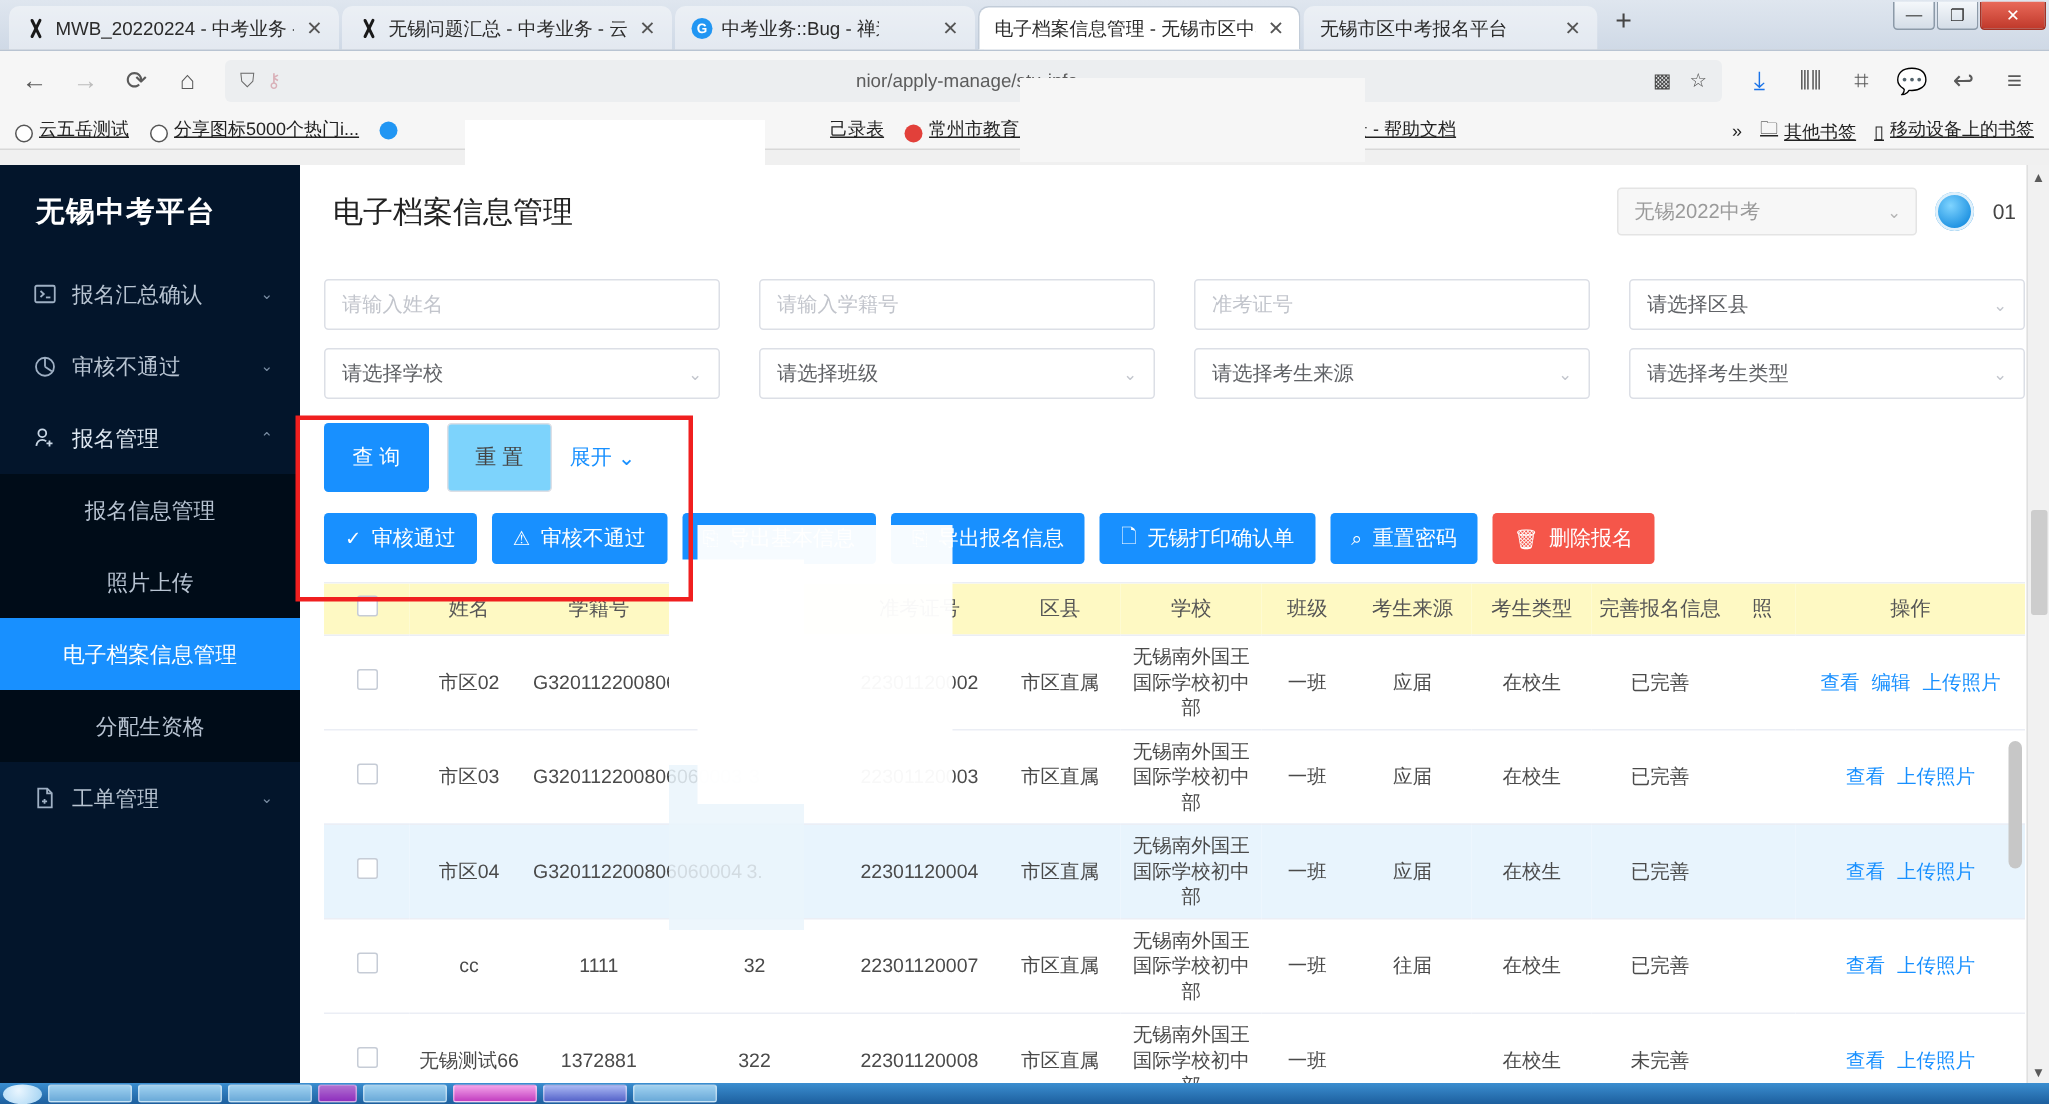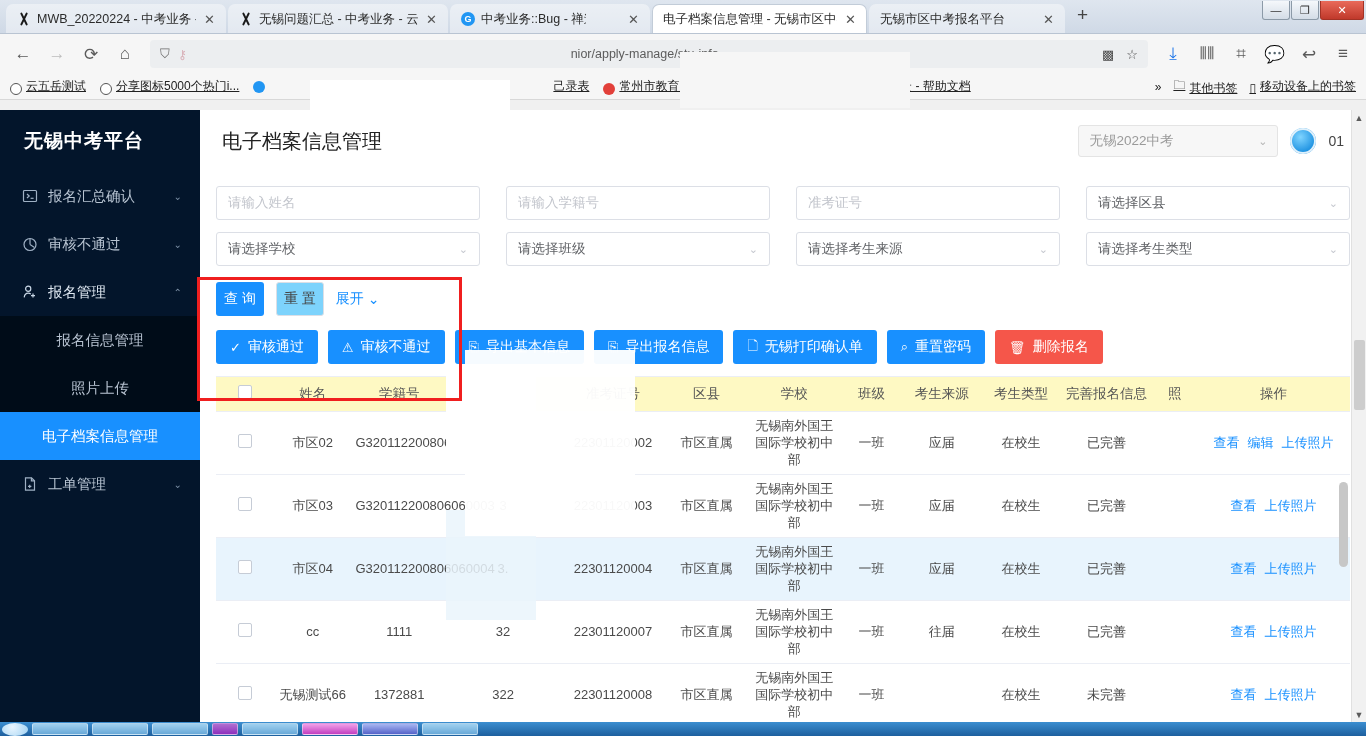--- a/index.html
+++ b/index.html
@@ -109,21 +109,21 @@
 
   .filters { display:grid; grid-template-columns:repeat(4, 1fr); gap:12px 26px;
              padding-bottom:4px; }
   .field { height:34px; border:1px solid #dcdfe6; border-radius:3px;
            display:flex; align-items:center; padding:0 11px; font-size:13.5px;
            color:#c2c5cc; background:#fff; }
   .field.select { color:#606266; }
   .field .chev { margin-left:auto; color:#c4c7ce; font-size:11px; }
 
   .actions-row { display:flex; align-items:center; gap:12px; margin-top:4px; }
-  .btn { height:34px; padding:0 7px; border-radius:3px; font-size:14px;
+  .btn { height:46px; padding:0 18px; border-radius:3px; font-size:14px;
          display:inline-flex; align-items:center; justify-content:center; gap:6px;
          border:1px solid transparent; white-space:nowrap; }
   .btn-primary { background:#1890ff; color:#fff; }
   .btn-default { background:#7dd3fc; color:#444; border-color:#dcdfe6; }
   .btn-link { color:#1890ff; font-size:14px; display:inline-flex; gap:4px; align-items:center; }
 
   .toolbar { display:flex; align-items:center; gap:10px; margin:10px 0 0 0; }
   .tbtn { height:34px; padding:0 14px; border-radius:3px; font-size:14px; color:#fff;
           background:#1890ff; display:inline-flex; align-items:center; gap:7px;
           white-space:nowrap; }
@@ -318,20 +318,23 @@
 
       <div class="submenu">
         <div class="sub-item">
           <span>报名信息管理</span>
         </div>
         <div class="sub-item">
           <span>照片上传</span>
         </div>
         <div class="sub-item active">
           <span>电子档案信息管理</span>
+        </div>
+        <div class="sub-item">
+          <span>分配生资格</span>
         </div>
       </div>
 
       <div class="menu-item">
         <span class="mi-icon">
           <svg width="16" height="16" viewBox="0 0 16 16" fill="none" stroke="#9fb0c4" stroke-width="1.2">
             <path d="M3.5 1.8h6l3 3v9.4h-9z"></path>
               <path d="M9.4 1.8v3.1h3"></path>
               <path d="M6 10.3h3.4M7.7 8.7v3.2"></path>
           </svg>

